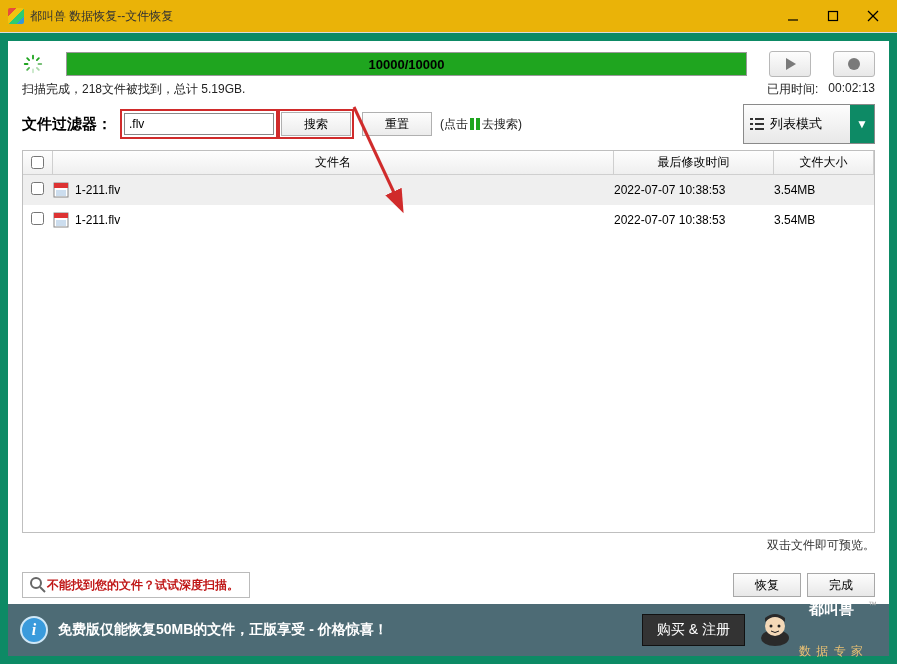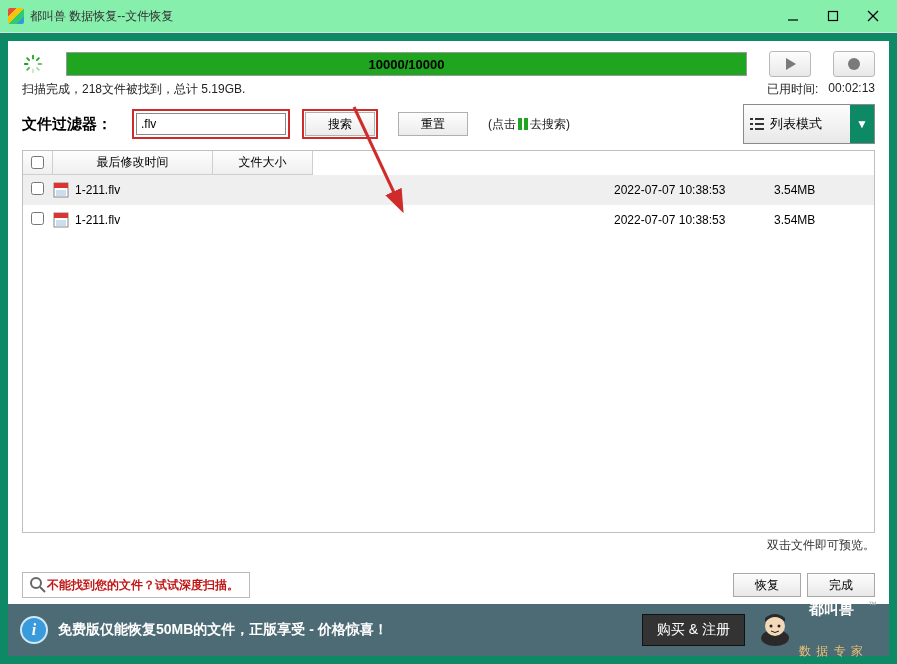--- a/index.html
+++ b/index.html
@@ -1,19 +1,19 @@
 <!DOCTYPE html>
 <html><head>
 <meta charset="utf-8">
 <style>
   * { box-sizing: border-box; margin: 0; padding: 0; font-family: "Microsoft YaHei", sans-serif; }
   body { background: #fff; width: 897px; height: 664px; overflow: hidden; display: flex; flex-direction: column; }
 
   
-  .titlebar { height: 32px; background: #86efac; border-bottom: 1px solid #ddd; display: flex; align-items: center; padding: 16px 4px; }
+  .titlebar { height: 32px; background: #eab308; border-bottom: 1px solid #ddd; display: flex; align-items: center; padding: 16px 4px; }
   .titlebar .app-icon { width: 16px; height: 16px; margin: 0 6px 0 4px; background: linear-gradient(135deg,#e74c3c 25%,#f1c40f 25%,#f1c40f 50%,#2ecc71 50%,#2ecc71 75%,#3498db 75%); border-radius: 2px; }
   .titlebar .title { font-size: 12px; color: #333; flex: 1; }
   .win-btn { width: 40px; height: 30px; display: flex; align-items: center; justify-content: center; cursor: pointer; }
   .win-btn svg { stroke: #000; fill: none; }
 
   
   .frame { flex: 1; margin: 0; border: 8px solid #0d8a65; display: flex; flex-direction: column; background: #fff; position: relative; }
 
   .inner { flex: 1; padding: 10px 14px 6px 14px; display: flex; flex-direction: column; }
 
@@ -22,21 +22,21 @@
   .spinner { width: 22px; height: 22px; flex: 0 0 22px; }
   .spinner svg { width: 22px; height: 22px; }
   .progress-bar { flex: 1; height: 24px; background: #1fa51f; border: 1px solid #999; display: flex; align-items: center; justify-content: center; color: #000; font-weight: bold; font-size: 13px; }
   .ctrl-btn { width: 42px; height: 26px; background: linear-gradient(#fdfdfd,#e8e8e8); border: 1px solid #b8b8b8; border-radius: 3px; display: flex; align-items: center; justify-content: center; cursor: pointer; }
   .ctrl-btn svg { fill: #7a7a7a; }
 
   .status-row { display: flex; font-size: 12px; color: #222; margin-top: 4px; }
   .status-row .right { margin-left: auto; display: flex; gap: 10px; }
 
   
-  .filter-row { display: flex; align-items: center; margin-top: 6px; gap: 20px; position: relative; }
+  .filter-row { display: flex; align-items: center; margin-top: 6px; gap: 8px; position: relative; }
   .filter-label { font-size: 15px; font-weight: bold; }
   .filter-input-wrap { border: 2px solid #d02b2b; padding: 2px; display: flex; }
   .filter-input { width: 150px; height: 22px; border: 1px solid #888; padding: 0 4px; font-size: 12px; outline: none; }
   .flat-btn { width: 70px; height: 24px; background: linear-gradient(#fdfdfd,#ececec); border: 1px solid #b0b0b0; font-size: 12px; cursor: pointer; display: flex; align-items: center; justify-content: center; }
   .search-btn-wrap { border: 2px solid #d02b2b; padding: 1px; margin-left: -8px; }
   .hint { font-size: 12px; color: #222; display: flex; align-items: center; gap: 2px; }
   .hint .bars { display: inline-flex; gap: 2px; }
   .hint .bars span { width: 4px; height: 12px; background: #1fa51f; display: inline-block; }
 
   .view-mode { margin-left: auto; display: flex; align-items: center; border: 1px solid #8a8a8a; height: 40px; background: linear-gradient(#fdfdfd,#e8e8e8); }
@@ -194,20 +194,21 @@
           </marker>
         </defs>
       <line x1="6" y1="6" x2="48" y2="96" stroke="#d02b2b" stroke-width="3" marker-end="url(#ah)"></line>
     </svg>
 
     <div class="table-wrap">
       <div class="thead">
         <div class="th chk">
           <input type="checkbox" style="">
         </div>
+        <div class="th name">文件名</div>
         <div class="th time">最后修改时间</div>
         <div class="th size">文件大小</div>
       </div>
       <div class="tbody">
         <div class="row alt">
           <span class="cb"><input type="checkbox" style=""></span>
           <span class="ico">
             <svg viewBox="0 0 16 16">
                 <rect x="1" y="1" width="14" height="14" fill="#fff" stroke="#888"></rect>
                 <rect x="1" y="1" width="14" height="5" fill="#d33"></rect>

